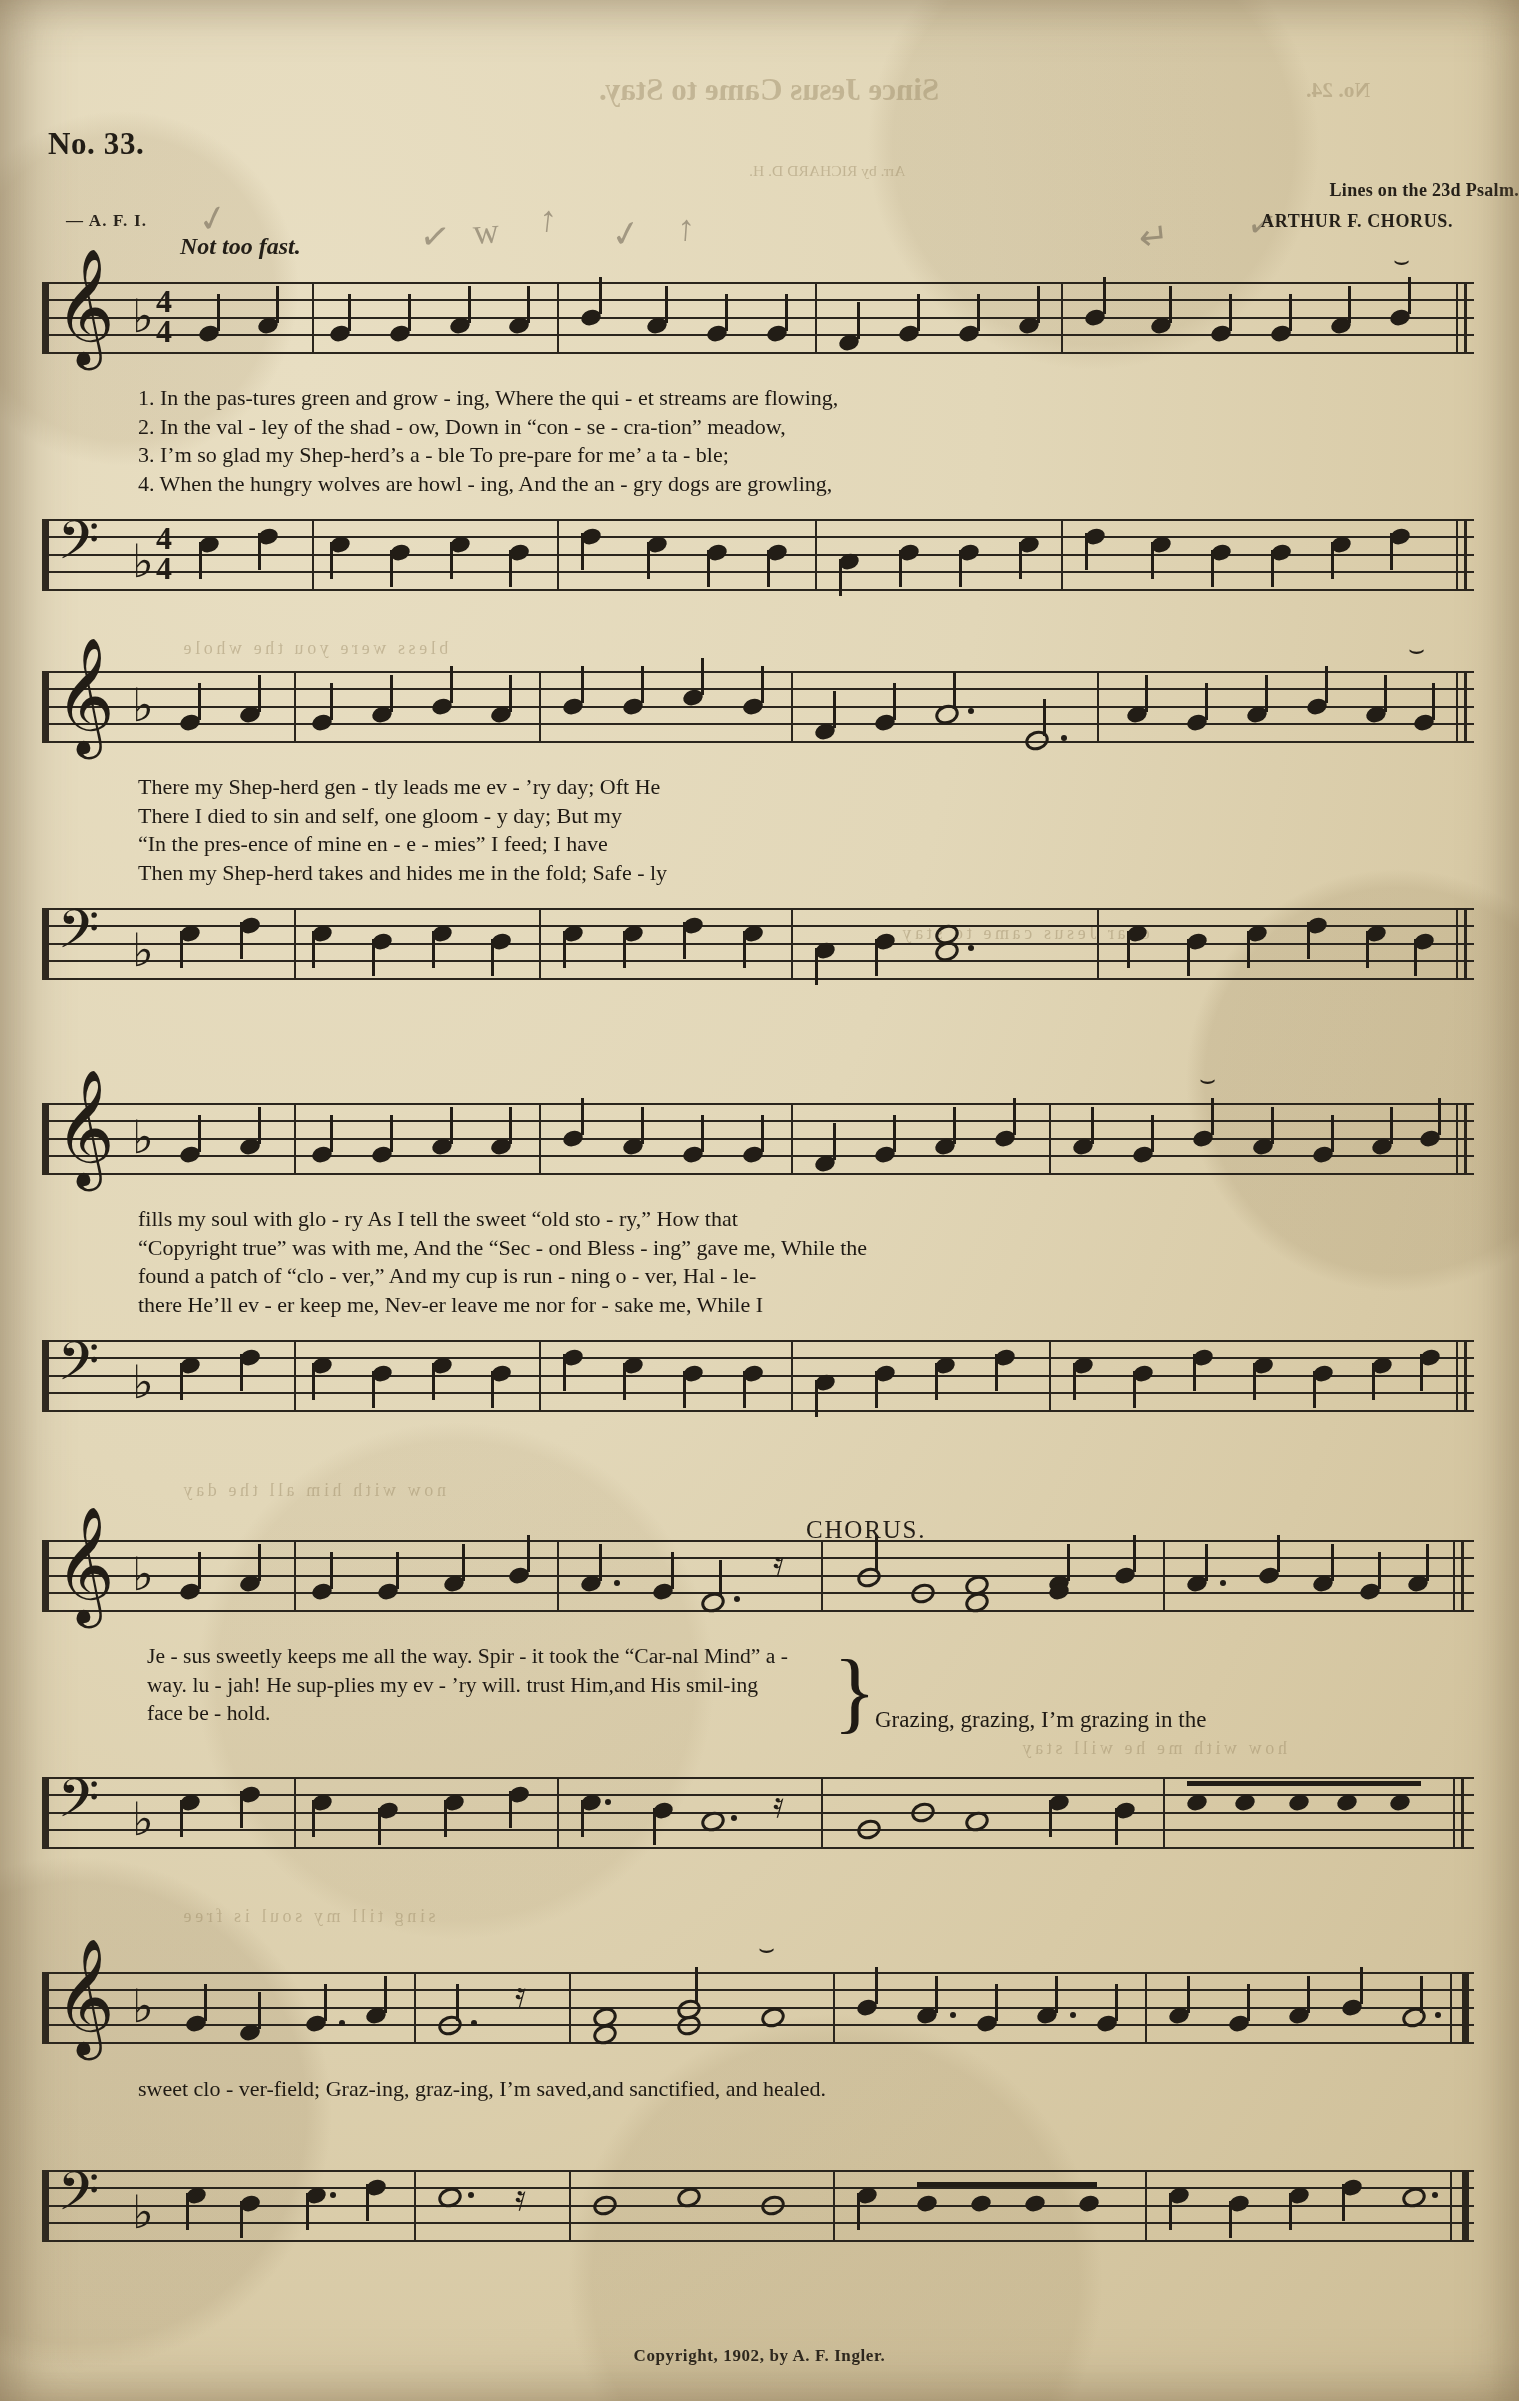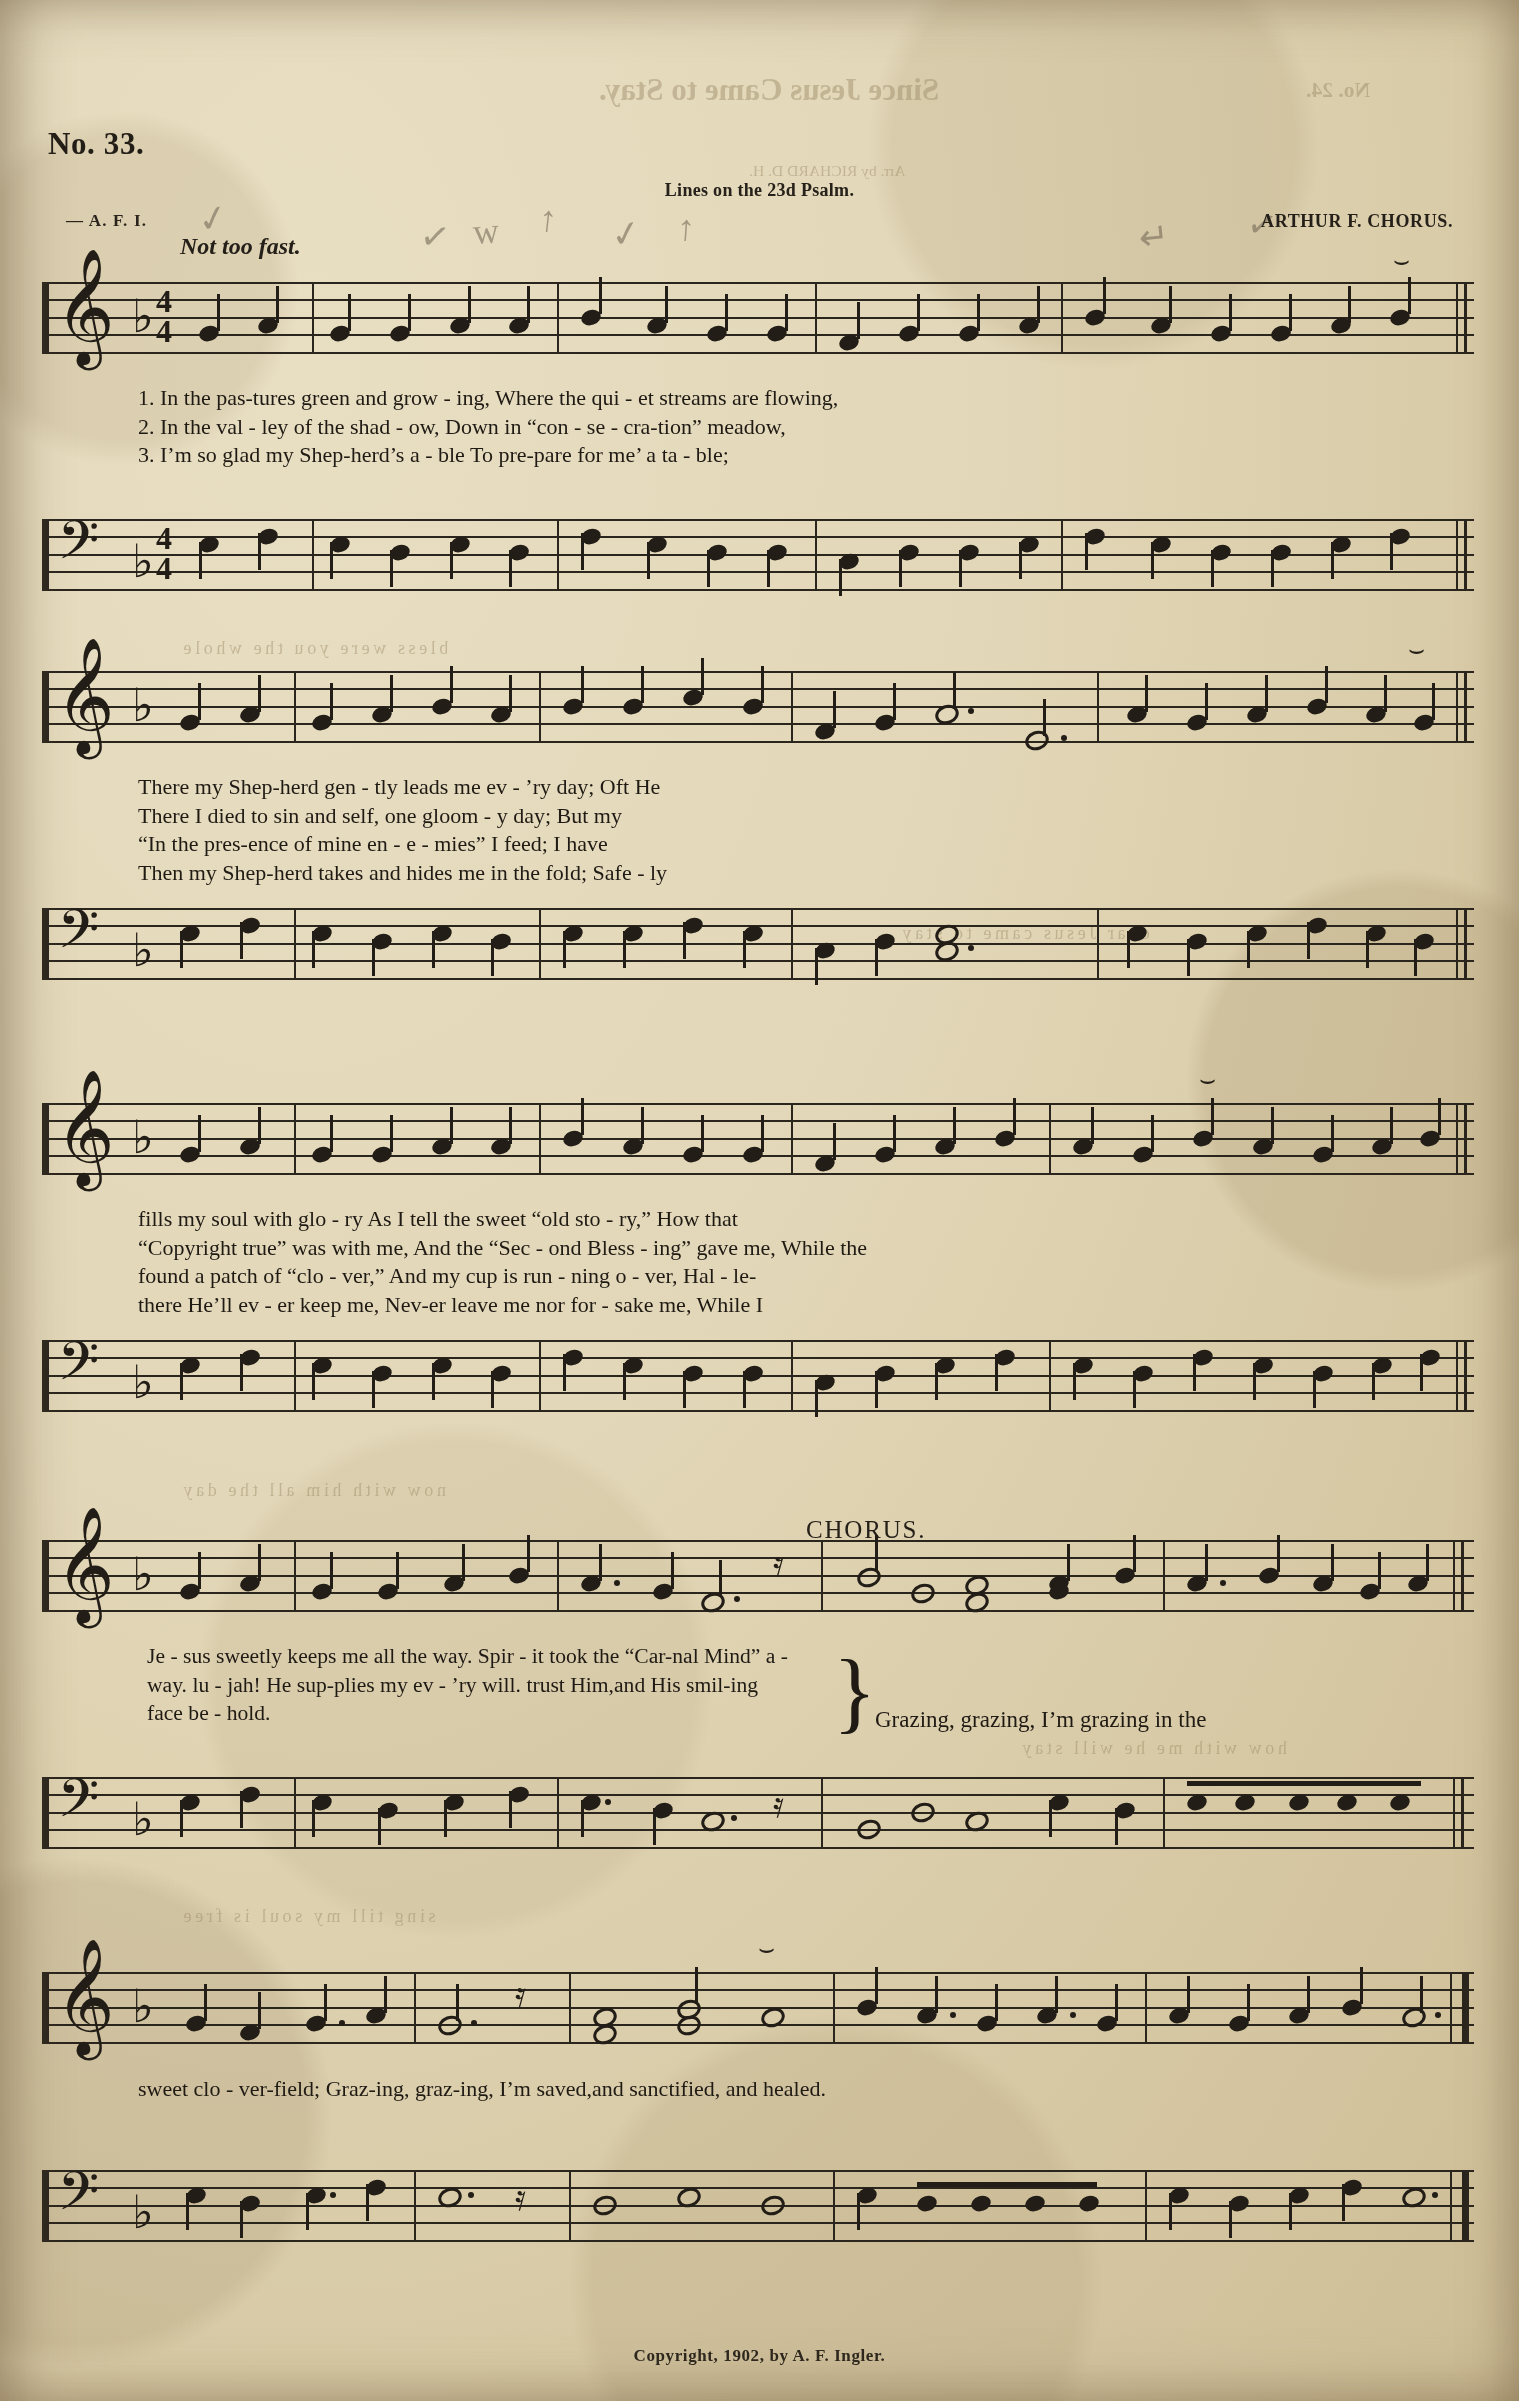--- a/index.html
+++ b/index.html
@@ -90,21 +90,21 @@
     text-align: center;
     font-size: 37px;
     font-weight: bold;
     color: #1e1a13;
   }
   .hymn-subtitle {
     position: absolute;
     top: 180px;
     left: 0;
     width: 1519px;
-    text-align: center;
+    text-align: right;
     font-size: 18px;
     font-weight: bold;
     color: #26211a;
     letter-spacing: 0.3px;
   }
   .composer-left {
     position: absolute;
     top: 211px;
     left: 66px;
     font-size: 17px;
@@ -395,20 +395,21 @@
       <div class="note" style="top:27.6px;left:1348px;"></div>
         <div class="stem" style="top:-4.8px;left:1366px;height:37px;"></div>
       <div class="fermata" style="top:-35px;left:1351px;">⌣</div>
       <div class="barline thin-pair" style="left:1414px;"></div>
     </div>
 
     <div class="lyrics" style="top:102px;">
       <span class="lrow"><span class="num">1.</span> <span>In   the  pas-tures  green  and   grow - ing, Where the qui - et streams are flowing,</span></span>
       <span class="lrow"><span class="num">2.</span> <span>In   the  val - ley   of    the   shad - ow, Down  in “con -  se - cra-tion” meadow,</span></span>
       <span class="lrow"><span class="num">3.</span> <span>I’m  so  glad   my  Shep-herd’s  a - ble   To    pre-pare  for  me’  a    ta - ble;</span></span>
+      <span class="lrow"><span class="num">4.</span> <span>When the hungry wolves are  howl - ing,  And   the  an  - gry dogs are growling,</span></span>
     </div>
 
     <div class="staff" style="position:absolute; top:237px;">
       <div class="line"></div>
         <div class="line"></div>
         <div class="line"></div>
         <div class="line"></div>
         <div class="line"></div>
       <div class="barline thick" style="left:0;"></div>
       <div class="clef bass">𝄢</div>

